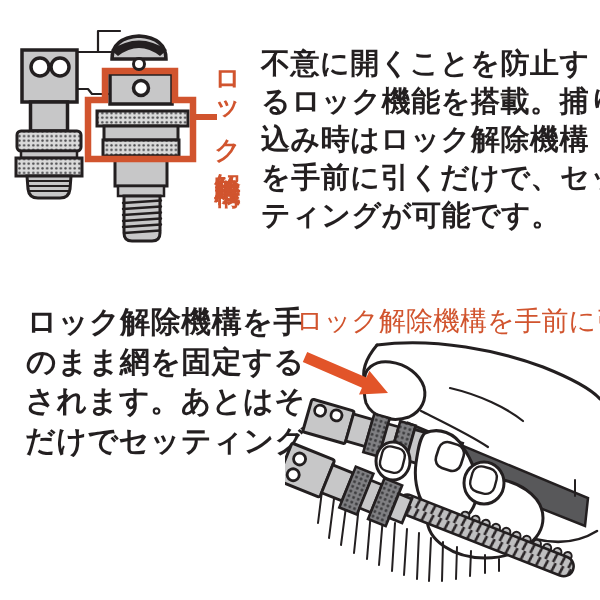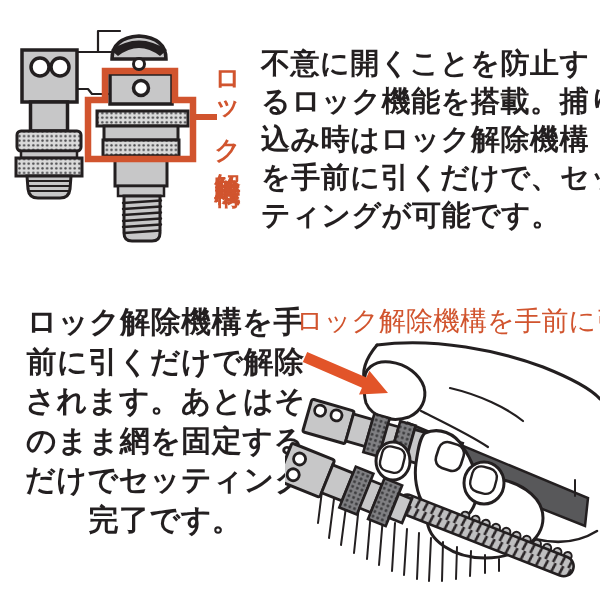--- a/index.html
+++ b/index.html
@@ -98,25 +98,23 @@
   <div class="para para1 jp">
     <div>不意に開くことを防止す</div>
     <div>るロック機能を搭載。捕り</div>
     <div>込み時はロック解除機構</div>
     <div>を手前に引くだけで、セッ</div>
     <div>ティングが可能です。</div>
   </div>
 
   <div class="para para2 jp">
     <div>ロック解除機構を手</div>
-    <div>前に引くだけで解除</div>
+    <div>のまま網を固定する</div>
     <div>されます。あとはそ</div>
-    <div>のまま網を固定する</div>
     <div>だけでセッティング</div>
-    <div>完了です。</div>
   </div>
 
   <div class="caption">ロック解除機構を手前に引く</div>
 
   <svg class="illus illus-bottom" width="315" height="250" viewBox="0 0 315 250">
     <defs>
       <pattern id="knd" patternUnits="userSpaceOnUse" width="5" height="5">
         <rect width="5" height="5" fill="#7f7f82"></rect>
         <circle cx="2.5" cy="2.5" r="1.4" fill="#3a3a3c"></circle>
       </pattern>

